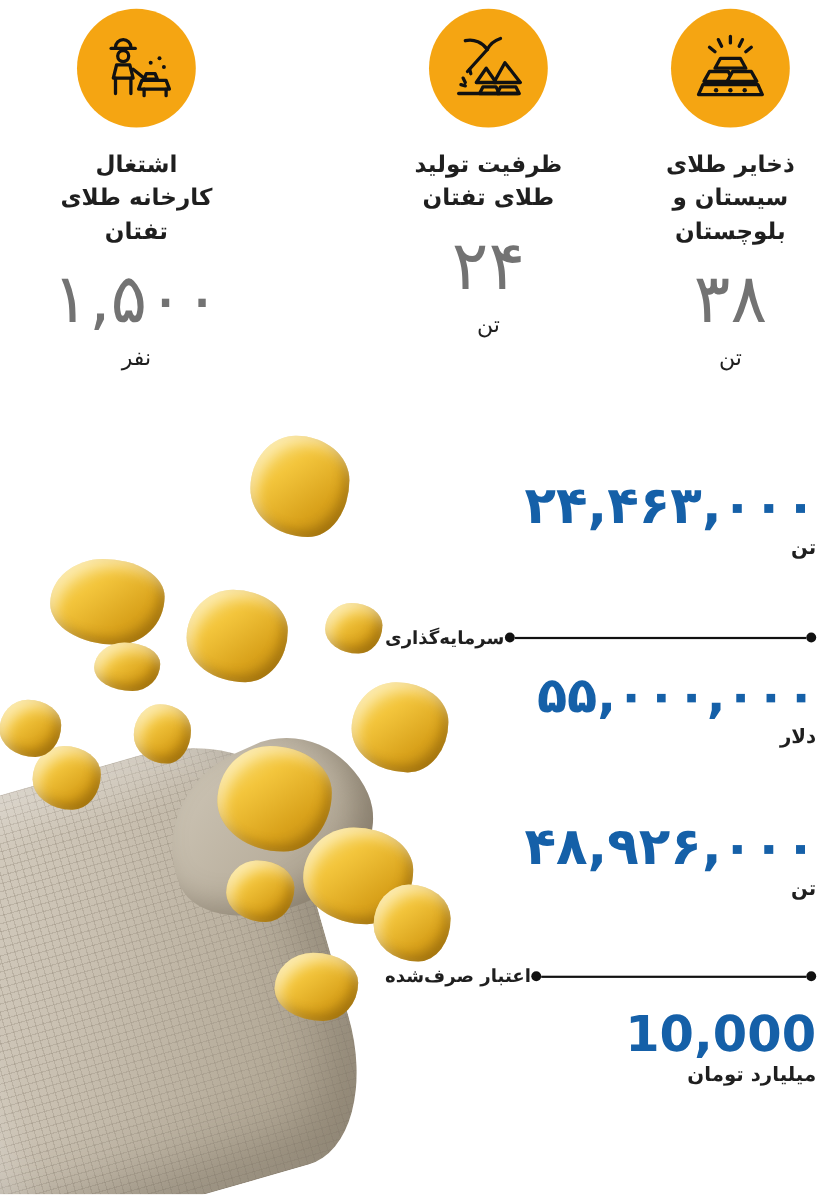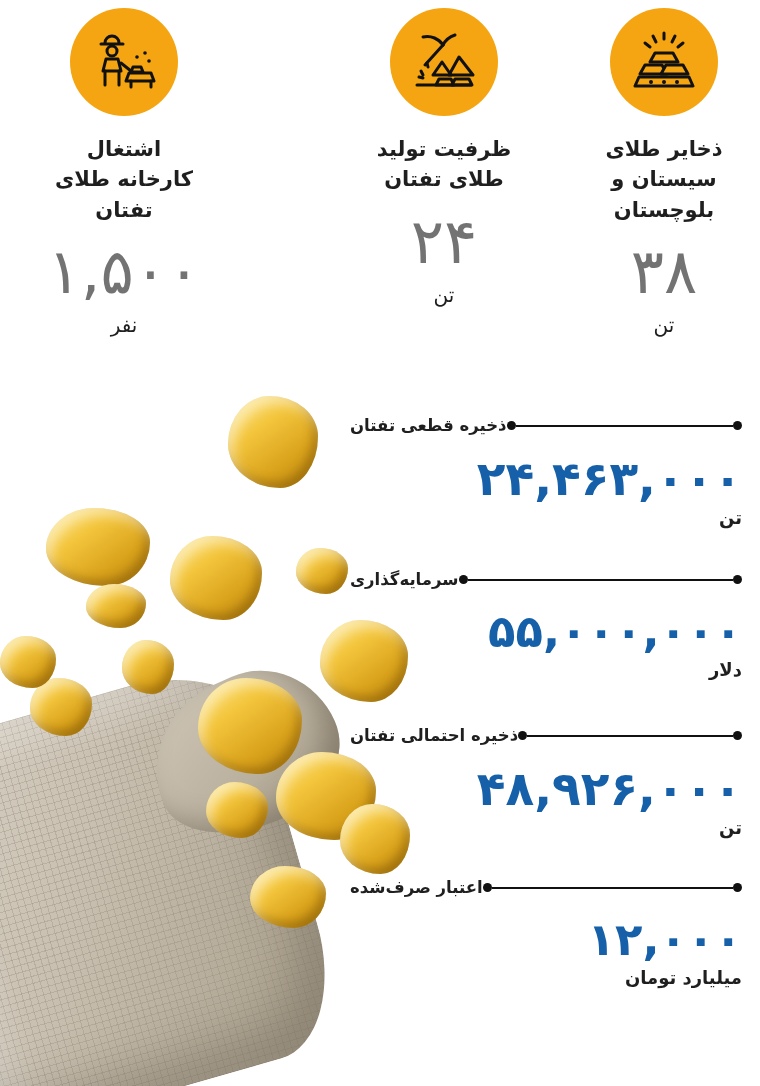--- a/index.html
+++ b/index.html
@@ -311,66 +311,50 @@
       <div class="nugget" style="left:0px;   top:258px; width:56px;  height:52px;"></div>
       <div class="nugget" style="left:276px; top:374px; width:100px; height:88px;"></div>
       <div class="nugget" style="left:206px; top:404px; width:62px;  height:56px;"></div>
       <div class="nugget" style="left:340px; top:426px; width:70px;  height:70px;"></div>
       <div class="nugget" style="left:250px; top:488px; width:76px;  height:62px;"></div>
     </div>
 
     <div class="callouts">
 
       <div class="callout c1">
-        <div class="callout-head">
-          <div class="callout-label">ذخیره قطعی تفتان</div>
-          <div class="leader">
-            <span class="dot"></span>
-            <span class="line"></span>
-            <span class="dot"></span>
-          </div>
-        </div>
         <div class="callout-value">۲۴,۴۶۳,۰۰۰</div>
         <div class="callout-unit">تن</div>
       </div>
 
       <div class="callout c2">
         <div class="callout-head">
           <div class="callout-label">سرمایه‌گذاری</div>
           <div class="leader">
             <span class="dot"></span>
             <span class="line"></span>
             <span class="dot"></span>
           </div>
         </div>
         <div class="callout-value">۵۵,۰۰۰,۰۰۰</div>
         <div class="callout-unit">دلار</div>
       </div>
 
       <div class="callout c3">
-        <div class="callout-head">
-          <div class="callout-label">ذخیره احتمالی تفتان</div>
-          <div class="leader">
-            <span class="dot"></span>
-            <span class="line"></span>
-            <span class="dot"></span>
-          </div>
-        </div>
         <div class="callout-value">۴۸,۹۲۶,۰۰۰</div>
         <div class="callout-unit">تن</div>
       </div>
 
       <div class="callout c4">
         <div class="callout-head">
           <div class="callout-label">اعتبار صرف‌شده</div>
           <div class="leader">
             <span class="dot"></span>
             <span class="line"></span>
             <span class="dot"></span>
           </div>
         </div>
-        <div class="callout-value">۱۲,۰۰۰</div>
+        <div class="callout-value">10,000</div>
         <div class="callout-unit">میلیارد تومان</div>
       </div>
 
     </div>
   </div>
 </div>
 
 </body></html>

